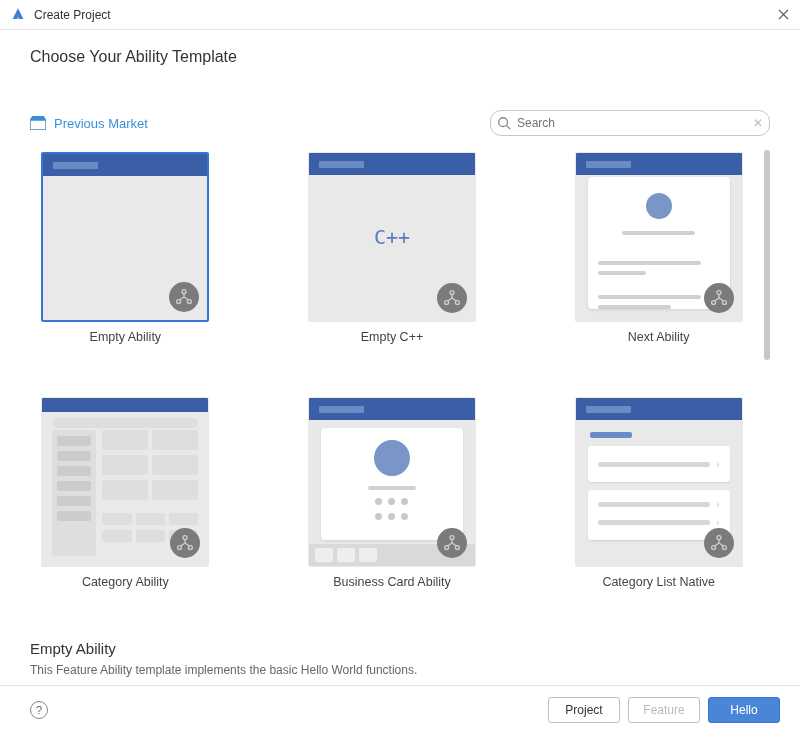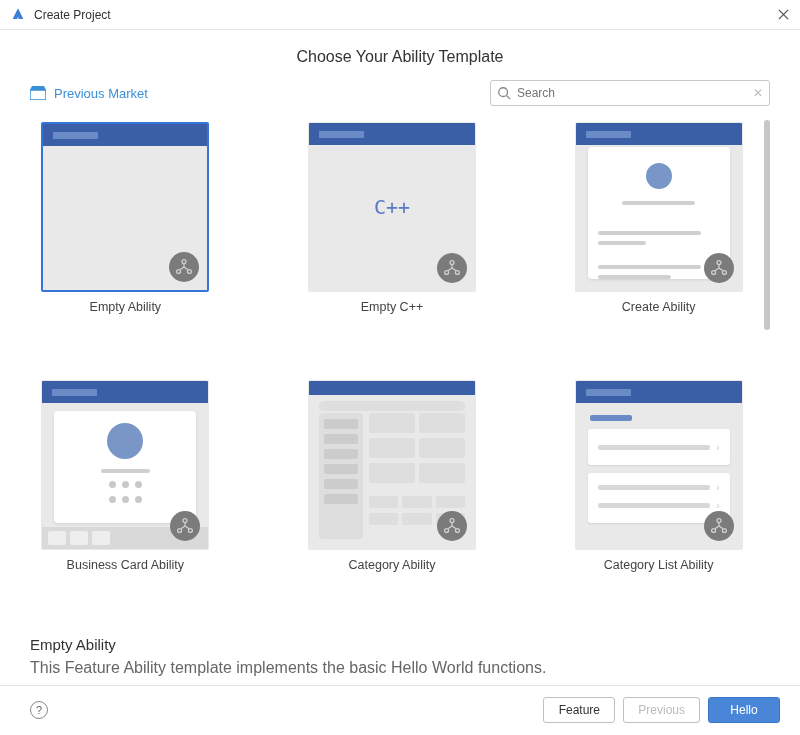--- a/index.html
+++ b/index.html
@@ -33,22 +33,21 @@
     .dialog-body {
       padding: 18px 30px 0 30px;
       height: 655px;
       display: flex;
       flex-direction: column;
     }
     .page-title {
       font-size: 16px;
       font-weight: 400;
       color: #333;
-      margin-bottom: 0;
-      text-align: center;
+      margin-bottom: 30px;
     }
     .tabs {
       display: flex;
       border-bottom: 1px solid #d8d8d8;
       gap: 0;
     }
     .tab {
       padding: 8px 20px 10px 20px;
       font-size: 13px;
       color: #555;
@@ -76,21 +75,21 @@
     }
     .market-icon {
       width: 16px; height: 14px;
       display: inline-block;
     }
     .spacer { flex: 1; }
     .search-wrap {
       width: 280px;
       height: 26px;
       border: 1px solid #c8c8c8;
-      border-radius: 3px;
+      border-radius: 11px;
       display: flex;
       align-items: center;
       padding: 0 6px;
       color: #999;
       font-size: 12px;
     }
     .search-wrap .search-icon {
       width: 14px; height: 14px;
       margin-right: 6px;
       color: #888;
@@ -278,21 +277,21 @@
     .desc-area {
       padding-top: 14px;
       padding-bottom: 8px;
     }
     .desc-title {
       font-size: 15px;
       color: #333;
       margin-bottom: 6px;
     }
     .desc-text {
-      font-size: 16px;
+      font-size: 12px;
       color: #666;
     }
     .footer {
       height: 48px;
       border-top: 1px solid #e3e3e3;
       display: flex;
       align-items: center;
       padding: 0 20px 0 30px;
     }
     .help-icon {
@@ -434,21 +433,70 @@
           </div>
           <span class="badge">
             <svg viewBox="0 0 20 20">
                 <circle cx="10" cy="4" r="2.2" fill="none" stroke="#d0d0d0" stroke-width="1.4"></circle>
                 <circle cx="4" cy="15" r="2.2" fill="none" stroke="#d0d0d0" stroke-width="1.4"></circle>
                 <circle cx="16" cy="15" r="2.2" fill="none" stroke="#d0d0d0" stroke-width="1.4"></circle>
                 <path d="M10 6 L10 10 M10 10 L5.5 13 M10 10 L14.5 13" stroke="#d0d0d0" stroke-width="1.4"></path>
               </svg>
           </span>
         </div>
-        <div class="tlabel">Create Ability</div>
+        <div class="tlabel">Next Ability</div>
+      </div>
+
+      <div class="template-card">
+        <div class="thumb">
+          <div class="header narrow"></div>
+          <div class="cat-search"></div>
+          <div class="cat-side">
+            <div class="srow"></div>
+              <div class="srow"></div>
+              <div class="srow"></div>
+            <div class="srow"></div>
+              <div class="srow"></div>
+              <div class="srow"></div>
+          </div>
+          <div class="cat-main">
+            <div class="grid-row">
+                <div class="tile" style="flex:1"></div>
+                <div class="tile" style="flex:1"></div>
+              </div>
+            <div class="grid-row">
+                <div class="tile" style="flex:1"></div>
+                <div class="tile" style="flex:1"></div>
+              </div>
+            <div class="grid-row">
+                <div class="tile" style="flex:1"></div>
+                <div class="tile" style="flex:1"></div>
+              </div>
+            <div style="height:3px"></div>
+            <div class="grid-row">
+                <div class="tile sm"></div>
+                <div class="tile sm"></div>
+                <div class="tile sm"></div>
+              </div>
+            <div class="grid-row">
+                <div class="tile sm"></div>
+                <div class="tile sm"></div>
+                <div class="tile sm"></div>
+              </div>
+          </div>
+          <span class="badge">
+            <svg viewBox="0 0 20 20">
+                <circle cx="10" cy="4" r="2.2" fill="none" stroke="#d0d0d0" stroke-width="1.4"></circle>
+                <circle cx="4" cy="15" r="2.2" fill="none" stroke="#d0d0d0" stroke-width="1.4"></circle>
+                <circle cx="16" cy="15" r="2.2" fill="none" stroke="#d0d0d0" stroke-width="1.4"></circle>
+                <path d="M10 6 L10 10 M10 10 L5.5 13 M10 10 L14.5 13" stroke="#d0d0d0" stroke-width="1.4"></path>
+              </svg>
+          </span>
+        </div>
+        <div class="tlabel">Category Ability</div>
       </div>
 
       <div class="template-card">
         <div class="thumb">
           <div class="header">
               <div class="hbar"></div>
             </div>
           <div class="inner-card" style="top:30px; bottom:26px;">
             <div class="circle big" style="margin:2px auto 10px auto;"></div>
             <div class="line short center"></div>
@@ -475,110 +523,61 @@
                 <circle cx="16" cy="15" r="2.2" fill="none" stroke="#d0d0d0" stroke-width="1.4"></circle>
                 <path d="M10 6 L10 10 M10 10 L5.5 13 M10 10 L14.5 13" stroke="#d0d0d0" stroke-width="1.4"></path>
               </svg>
           </span>
         </div>
         <div class="tlabel">Business Card Ability</div>
       </div>
 
       <div class="template-card">
         <div class="thumb">
-          <div class="header narrow"></div>
-          <div class="cat-search"></div>
-          <div class="cat-side">
-            <div class="srow"></div>
-              <div class="srow"></div>
-              <div class="srow"></div>
-            <div class="srow"></div>
-              <div class="srow"></div>
-              <div class="srow"></div>
-          </div>
-          <div class="cat-main">
-            <div class="grid-row">
-                <div class="tile" style="flex:1"></div>
-                <div class="tile" style="flex:1"></div>
-              </div>
-            <div class="grid-row">
-                <div class="tile" style="flex:1"></div>
-                <div class="tile" style="flex:1"></div>
-              </div>
-            <div class="grid-row">
-                <div class="tile" style="flex:1"></div>
-                <div class="tile" style="flex:1"></div>
-              </div>
-            <div style="height:3px"></div>
-            <div class="grid-row">
-                <div class="tile sm"></div>
-                <div class="tile sm"></div>
-                <div class="tile sm"></div>
-              </div>
-            <div class="grid-row">
-                <div class="tile sm"></div>
-                <div class="tile sm"></div>
-                <div class="tile sm"></div>
+          <div class="header">
+              <div class="hbar"></div>
+            </div>
+          <div style="position:absolute; top:34px; left:14px; width:42px; height:6px; background:#6b8bc7; border-radius:2px;"></div>
+          <div class="listitem" style="top:48px; height:36px;">
+            <div class="il"></div>
+              <span class="caret">›</span>
+          </div>
+          <div class="listitem" style="top:92px; height:50px; flex-direction:column; align-items:stretch; gap:6px;">
+            <div style="display:flex; align-items:center;">
+                <div class="il"></div>
+                <span class="caret">›</span>
+              </div>
+            <div style="display:flex; align-items:center;">
+                <div class="il"></div>
+                <span class="caret">›</span>
               </div>
           </div>
           <span class="badge">
             <svg viewBox="0 0 20 20">
                 <circle cx="10" cy="4" r="2.2" fill="none" stroke="#d0d0d0" stroke-width="1.4"></circle>
                 <circle cx="4" cy="15" r="2.2" fill="none" stroke="#d0d0d0" stroke-width="1.4"></circle>
                 <circle cx="16" cy="15" r="2.2" fill="none" stroke="#d0d0d0" stroke-width="1.4"></circle>
                 <path d="M10 6 L10 10 M10 10 L5.5 13 M10 10 L14.5 13" stroke="#d0d0d0" stroke-width="1.4"></path>
               </svg>
           </span>
         </div>
-        <div class="tlabel">Category Ability</div>
-      </div>
-
-      <div class="template-card">
-        <div class="thumb">
-          <div class="header">
-              <div class="hbar"></div>
-            </div>
-          <div style="position:absolute; top:34px; left:14px; width:42px; height:6px; background:#6b8bc7; border-radius:2px;"></div>
-          <div class="listitem" style="top:48px; height:36px;">
-            <div class="il"></div>
-              <span class="caret">›</span>
-          </div>
-          <div class="listitem" style="top:92px; height:50px; flex-direction:column; align-items:stretch; gap:6px;">
-            <div style="display:flex; align-items:center;">
-                <div class="il"></div>
-                <span class="caret">›</span>
-              </div>
-            <div style="display:flex; align-items:center;">
-                <div class="il"></div>
-                <span class="caret">›</span>
-              </div>
-          </div>
-          <span class="badge">
-            <svg viewBox="0 0 20 20">
-                <circle cx="10" cy="4" r="2.2" fill="none" stroke="#d0d0d0" stroke-width="1.4"></circle>
-                <circle cx="4" cy="15" r="2.2" fill="none" stroke="#d0d0d0" stroke-width="1.4"></circle>
-                <circle cx="16" cy="15" r="2.2" fill="none" stroke="#d0d0d0" stroke-width="1.4"></circle>
-                <path d="M10 6 L10 10 M10 10 L5.5 13 M10 10 L14.5 13" stroke="#d0d0d0" stroke-width="1.4"></path>
-              </svg>
-          </span>
-        </div>
-        <div class="tlabel">Category List Ability</div>
+        <div class="tlabel">Category List Native</div>
       </div>
 
     </div>
     <div class="scrollbar">
       <div class="scrollbar-thumb"></div>
     </div>
   </div>
 
   <div class="desc-area">
     <div class="desc-title">Empty Ability</div>
     <div class="desc-text">This Feature Ability template implements the basic Hello World functions.</div>
   </div>
 </div>
 
 <div class="footer">
   <div class="help-icon">?</div>
   <div class="spacer"></div>
-  <button class="btn">Feature</button>
-  <button class="btn" disabled="">Previous</button>
+  <button class="btn">Project</button>
+  <button class="btn" disabled="">Feature</button>
   <button class="btn primary">Hello</button>
 </div>
 
 </body></html>

